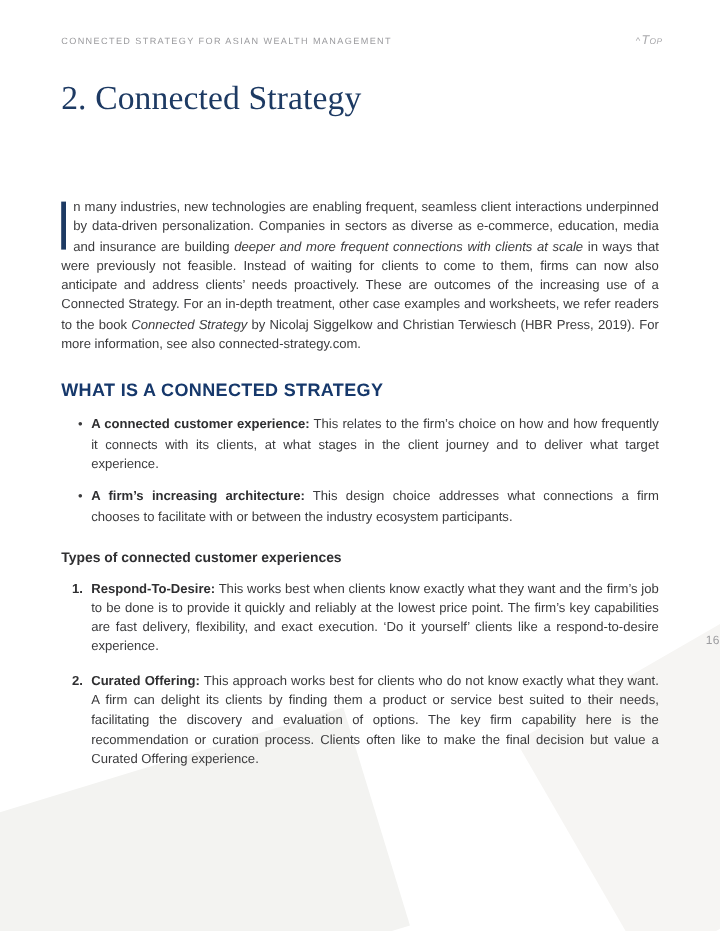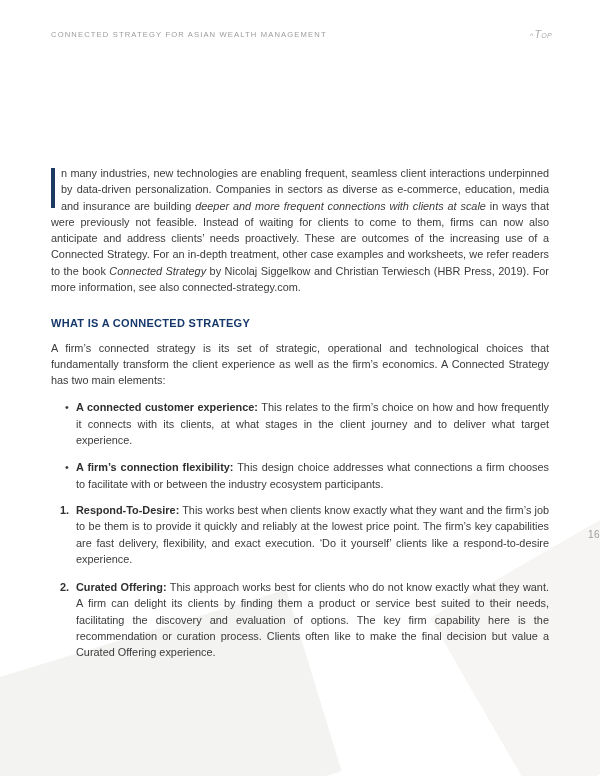--- a/index.html
+++ b/index.html
@@ -128,21 +128,21 @@
     height: 40px;
     background: #1d3a63;
     margin: 3px 6px 0 0;
   }
   .lede em {
     font-style: italic;
   }
 
   
   .section-heading {
-    font-size: 11px;
+    font-size: 15px;
     font-weight: 700;
     color: #16386b;
     letter-spacing: 0.3px;
     text-transform: uppercase;
     margin: 22px 0 9px 0;
     line-height: 1.2;
   }
 
   .body-copy {
     font-size: 10.9px;
@@ -237,45 +237,46 @@
 <div class="page">
 
   <div class="running-header">
     <div class="running-title">CONNECTED STRATEGY FOR ASIAN WEALTH MANAGEMENT</div>
     <a class="top-link" href="#">
       <span class="top-caret">^</span>
       <span class="top-label">Top</span>
     </a>
   </div>
 
+  <h1 class="chapter-title">2. Connected Strategy</h1>
 
   <div class="content">
 
     <p class="lede">
       <span class="dropcap"></span><span>n many industries, new technologies are enabling frequent, seamless client interactions underpinned by data-driven personalization. Companies in sectors as diverse as e-commerce, education, media and insurance are building </span><em>deeper and more frequent connections with clients at scale</em><span> in ways that were previously not feasible. Instead of waiting for clients to come to them, firms can now also anticipate and address clients’ needs proactively. These are outcomes of the increasing use of a Connected Strategy. For an in-depth treatment, other case examples and worksheets, we refer readers to the book </span><em>Connected Strategy</em><span> by Nicolaj Siggelkow and Christian Terwiesch (HBR Press, 2019). For more information, see also connected-strategy.com.</span>
     </p>
 
     <h2 class="section-heading">WHAT IS A CONNECTED STRATEGY</h2>
 
-    <p class="body-copy">A firm’s connected strategy is its set of strategic, operational and technological choices that fundamentally transform the client experience as well as the firm’s economics. A Connected Strategy has two main elements:</p>
 
     <ul class="bullet-list">
       <li>
         <span class="bullet-marker">•</span><span class="lead-in">A connected customer experience:</span><span> This relates to the firm’s choice on how and how frequently it connects with its clients, at what stages in the client journey and to deliver what target experience.</span>
       </li>
       <li>
-        <span class="bullet-marker">•</span><span class="lead-in">A firm’s connection flexibility:</span><span> This design choice addresses what connections a firm chooses to facilitate with or between the industry ecosystem participants.</span>
+        <span class="bullet-marker">•</span><span class="lead-in">A firm’s increasing architecture:</span><span> This design choice addresses what connections a firm chooses to facilitate with or between the industry ecosystem participants.</span>
       </li>
     </ul>
 
+    <h3 class="sub-heading">Types of connected customer experiences</h3>
 
 
     <ol class="numbered-list">
       <li>
-        <span class="num-marker">1.</span><span class="lead-in">Respond-To-Desire:</span><span> This works best when clients know exactly what they want and the firm’s job to be them is to provide it quickly and reliably at the lowest price point. The firm’s key capabilities are fast delivery, flexibility, and exact execution. ‘Do it yourself’ clients like a respond-to-desire experience.</span>
+        <span class="num-marker">1.</span><span class="lead-in">Respond-To-Desire:</span><span> This works best when clients know exactly what they want and the firm’s job to be done is to provide it quickly and reliably at the lowest price point. The firm’s key capabilities are fast delivery, flexibility, and exact execution. ‘Do it yourself’ clients like a respond-to-desire experience.</span>
       </li>
       <li>
         <span class="num-marker">2.</span><span class="lead-in">Curated Offering:</span><span> This approach works best for clients who do not know exactly what they want. A firm can delight its clients by finding them a product or service best suited to their needs, facilitating the discovery and evaluation of options. The key firm capability here is the recommendation or curation process. Clients often like to make the final decision but value a Curated Offering experience.</span>
       </li>
     </ol>
 
   </div>
 
   <div class="page-number">16</div>
 

